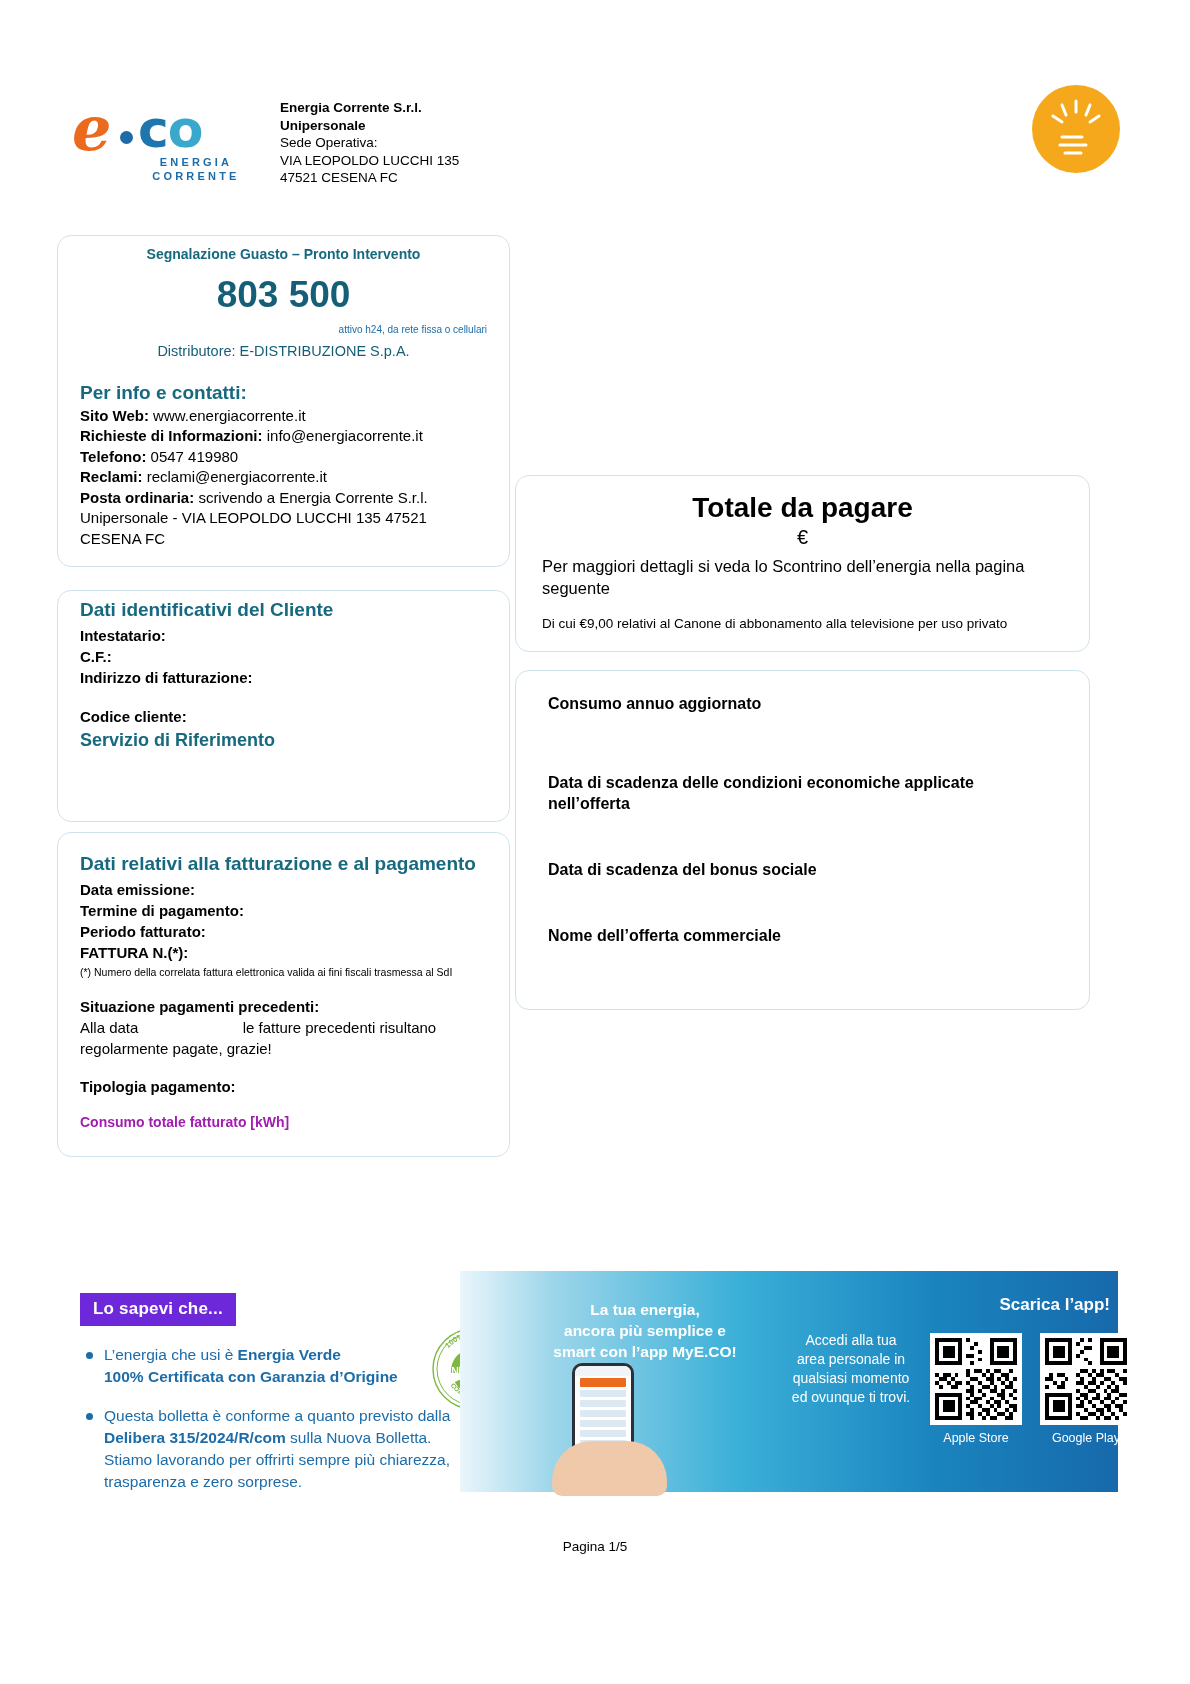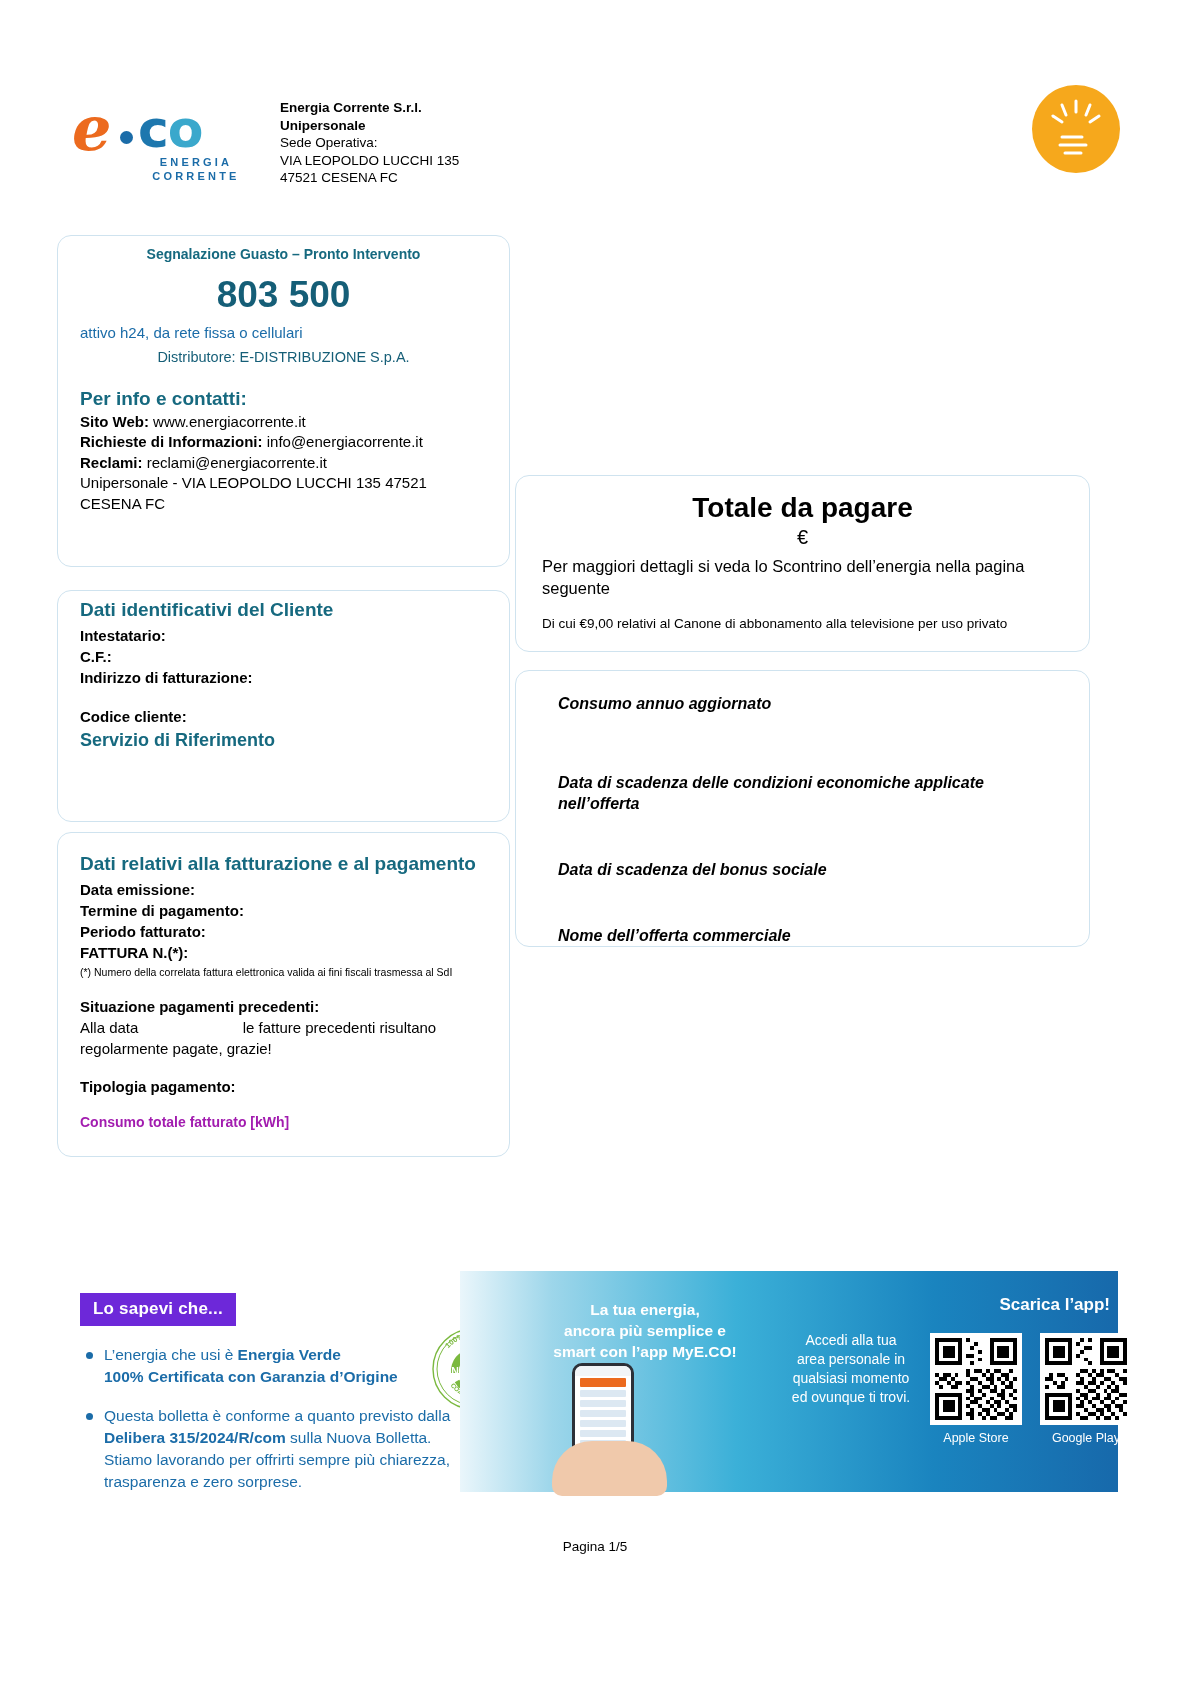--- a/index.html
+++ b/index.html
@@ -67,21 +67,21 @@
     color: #16697f;
     font-size: 19px;
     font-weight: bold;
     margin: 0 0 4px 0;
   }
 
   
   #card-emergency { left: 57px; top: 235px; width: 453px; height: 332px; padding: 10px 22px 0 22px; }
   .emg-head { text-align: center; font-size: 14px; font-weight: bold; color: #16697f; }
   .emg-number { text-align: center; font-size: 37px; font-weight: bold; color: #155e77; margin-top: 12px; letter-spacing: 0px; }
-  .emg-sub { text-align: left; font-size: 15px; color: #1b6ca8; margin-top: 8px; }
+  .emg-sub { text-align: right; font-size: 10px; color: #1b6ca8; margin-top: 8px; }
   .emg-distrib { text-align: center; font-size: 14.5px; color: #155e77; margin-top: 8px; }
   .emg-distrib b { font-weight: normal; }
   .contacts { margin-top: 24px; font-size: 15px; line-height: 20.5px; }
   .contacts .ct { font-size: 19px; font-weight: bold; color: #16697f; margin-bottom: 2px; }
   .contacts b { font-weight: bold; }
 
   
   #card-client { left: 57px; top: 590px; width: 453px; height: 232px; padding: 8px 22px; }
   #card-client .line { font-size: 15px; font-weight: bold; line-height: 21px; }
   #card-client .spacer { height: 18px; }
@@ -96,21 +96,21 @@
   #card-billing .total-k { font-size: 14px; font-weight: bold; color: #a21caf; }
 
   
   #card-total { left: 515px; top: 475px; width: 575px; height: 177px; padding: 16px 26px 0 26px; }
   .total-title { text-align: center; font-size: 28px; font-weight: bold; }
   .total-eur { text-align: center; font-size: 20px; margin-top: 2px; }
   .total-note { font-size: 16.5px; line-height: 22px; margin-top: 6px; }
   .total-sub { font-size: 13.5px; line-height: 18px; margin-top: 16px; }
 
   
-  #card-info { left: 515px; top: 670px; width: 575px; height: 277px; padding: 22px 42px; font-style: italic; }
+  #card-info { left: 515px; top: 670px; width: 575px; height: 340px; padding: 22px 32px; }
   #card-info .row { font-size: 16px; font-weight: bold; line-height: 21px; }
   #card-info .rowgap { height: 58px; }
   #card-info .rowgap-s { height: 45px; }
 
   
   .footer { position: absolute; left: 72px; top: 1271px; width: 1046px; height: 221px; }
   .footer-left { position: absolute; left: 0; top: 0; width: 460px; height: 221px; background: #ffffff; }
 
   .badge-know {
     display: inline-block;
@@ -229,22 +229,30 @@
     <div class="ct">Per info e contatti:</div>
     <div>
       <b>Sito Web:</b>
       <span>www.energiacorrente.it</span>
     </div>
     <div>
       <b>Richieste di Informazioni:</b>
       <span>info@energiacorrente.it</span>
     </div>
     <div>
+      <b>Telefono:</b>
+      <span>0547 419980</span>
+    </div>
+    <div>
       <b>Reclami:</b>
       <span>reclami@energiacorrente.it</span>
+    </div>
+    <div>
+      <b>Posta ordinaria:</b>
+      <span>scrivendo a Energia Corrente S.r.l.</span>
     </div>
     <div>Unipersonale - VIA LEOPOLDO LUCCHI 135 47521</div>
     <div>CESENA FC</div>
   </div>
 </div>
 
 <div class="card" id="card-client">
   <div class="card-title">Dati identificativi del Cliente</div>
   <div class="line">
     <span>Intestatario:</span>

